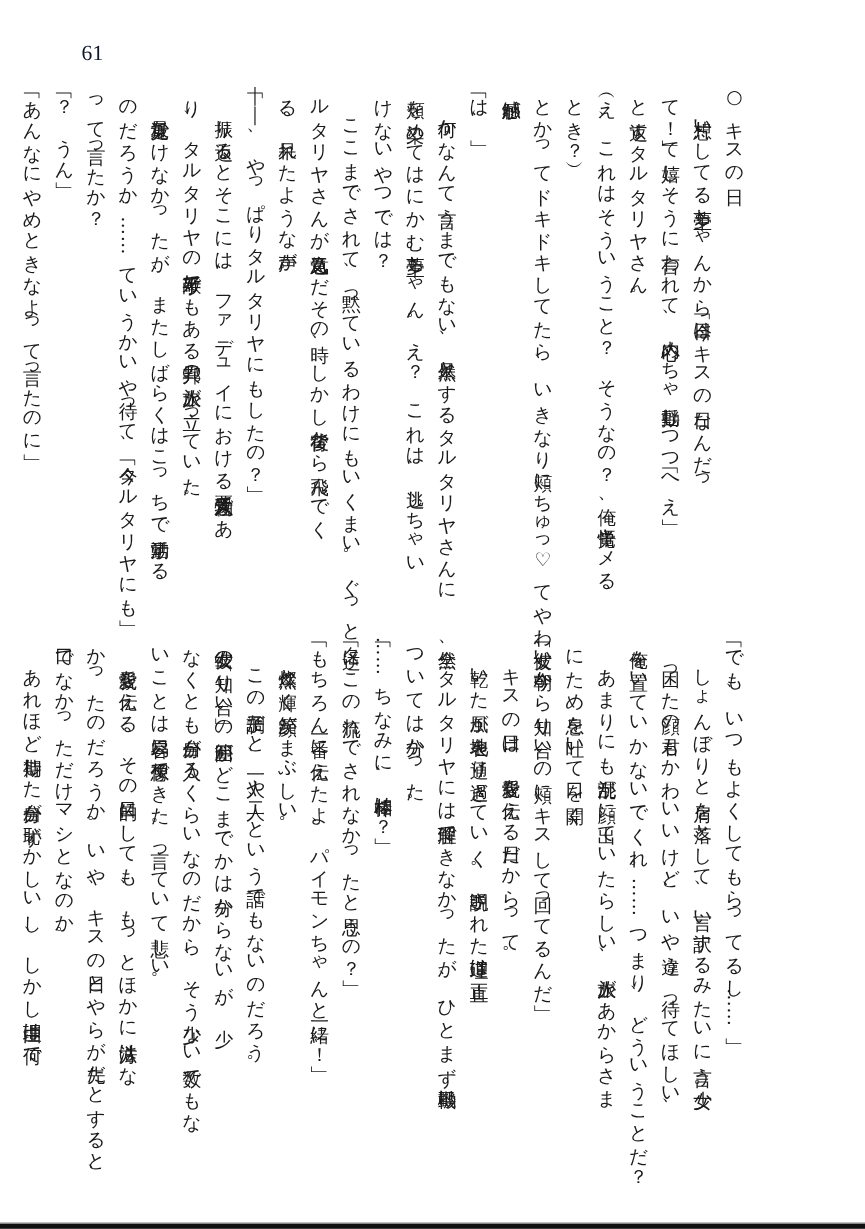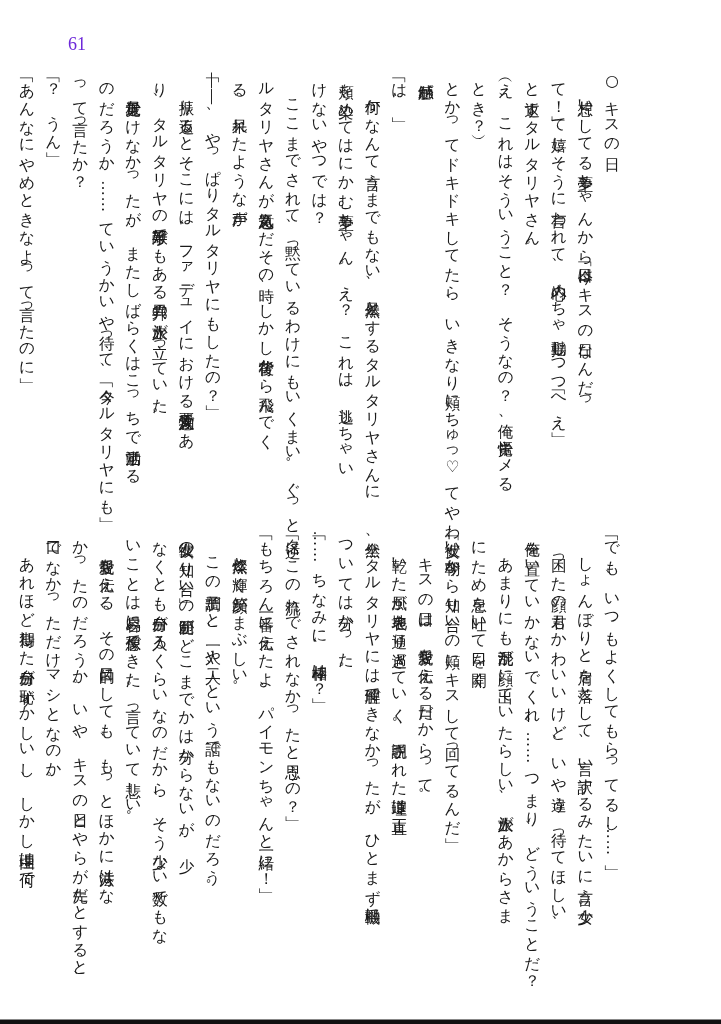--- a/index.html
+++ b/index.html
@@ -1,20 +1,20 @@
 <!DOCTYPE html>
 <html><head>
 <meta charset="utf-8">
 <style>
   html, body { margin: 0; padding: 0; background: #ffffff; }
   body { width: 721px; height: 1024px; position: relative; overflow: hidden; }
   .page-number {
     position: absolute; left: 68px; top: 34px;
     font-family: "Liberation Serif", "DejaVu Serif", serif;
-    font-size: 18px; color: #6d28d9;
+    font-size: 18px; color: #0f172a;
   }
   .block {
     position: absolute;
     writing-mode: vertical-rl;
     font-family: "DejaVu Serif", "Liberation Serif", serif;
     font-size: 15.6px;
     line-height: 26.6px;
     letter-spacing: 0.6px;
     color: #1a1a1a;
     white-space: pre;

